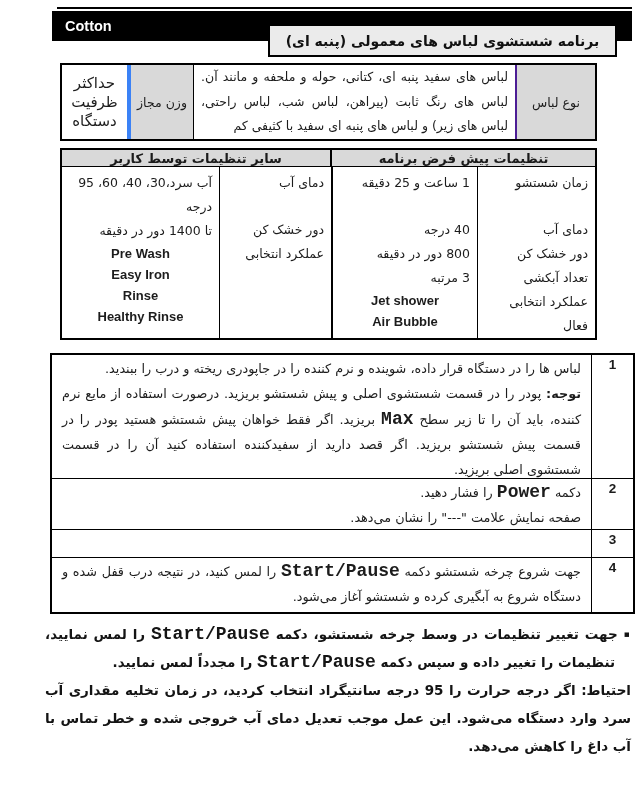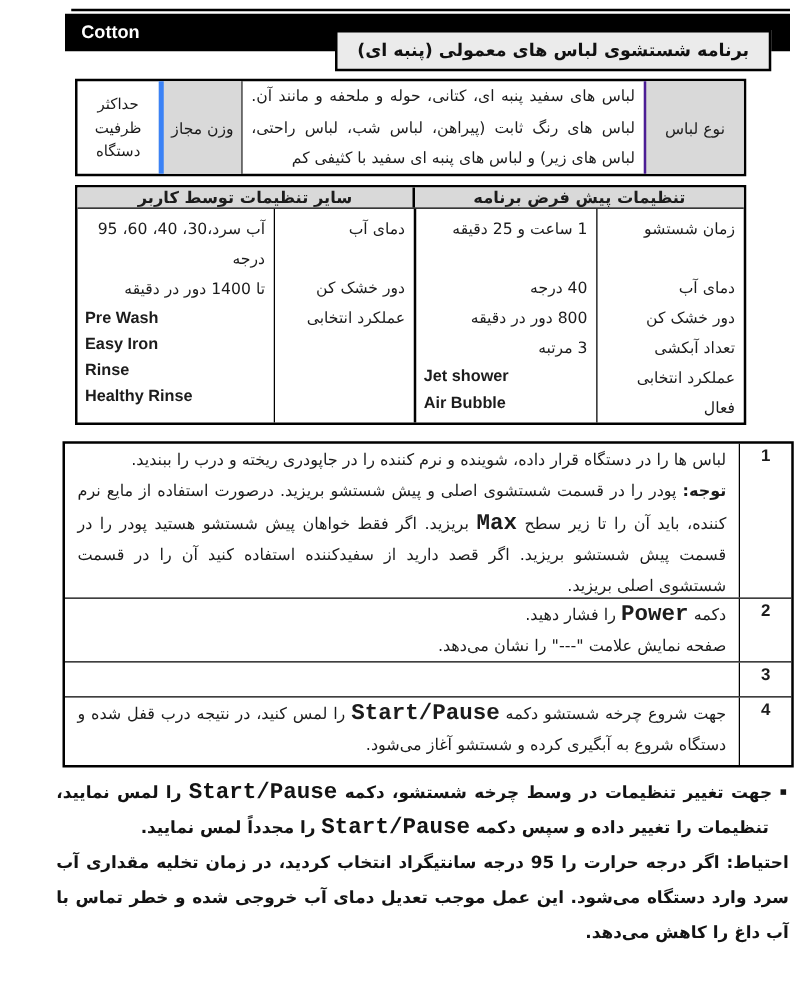--- a/index.html
+++ b/index.html
@@ -28,36 +28,36 @@
   .tbl { position:absolute; border:2px solid #000; direction:rtl; display:flex; background:#fff; }
   .cell { overflow:hidden; }
   .shade { background:#d9d9d9; }
   .center { display:flex; align-items:center; justify-content:center; text-align:center; }
 
   
   .clothes { top:63px; left:60px; width:537px; height:78px; }
   .clothes .c1 { width:80px;  border-left:2px solid #4c1d95; font-size:12.5px; }
   .clothes .c2 { width:322px; border-left:1px solid #000; font-size:12.5px; line-height:24.5px; padding:0 7px; text-align:justify; }
   .clothes .c3 { width:66px;  border-left:4px solid #3b82f6; font-size:12.5px; padding:0 3px; }
-  .clothes .c4 { flex:1; font-size:12px; line-height:19px; padding:0 4px; }
+  .clothes .c4 { flex:1; font-size:15px; line-height:19px; padding:0 4px; }
 
   
   .settings { top:148px; left:60px; width:537px; height:192px; flex-direction:column; }
   .settings-head { display:flex; direction:rtl; height:30px; border-bottom:1px solid #000; background:#d9d9d9; font-weight:bold; font-size:13px; }
   .sh1 { width:265px; border-left:2px solid #000; }
   .sh2 { flex:1; }
   .settings-body { display:flex; direction:rtl; flex:1; }
   .settings-body .cell { padding-top:4px; }
   .sb1 { width:118px; border-left:1px solid #000; }
   .sb2 { width:146px; border-left:2px solid #000; }
   .sb3 { width:112px; border-left:1px solid #000; }
   .sb4 { flex:1; }
   .pline { font-size:12.5px; line-height:24px; padding:0 7px; text-align:right; }
   .blank { height:23px; }
-  .lline { font-family:"Liberation Sans",sans-serif; font-weight:bold; font-size:13px; line-height:21px; padding:0 6px; direction:ltr; text-align:left; }
+  .lline { font-family:"Liberation Sans",sans-serif; font-weight:bold; font-size:13px; line-height:21px; padding:0 6px; direction:ltr; text-align:center; }
 
   
   .steps { top:353px; left:50px; width:585px; height:261px; flex-direction:column; }
   .step-row { display:flex; direction:rtl; border-bottom:1px solid #000; }
   .step-row.r1 { height:124px; } .step-row.r2 { height:51px; } .step-row.r3 { height:28px; }
   .step-row.r4 { flex:1; border-bottom:none; }
   .step-num {
     width:42px; border-left:1px solid #000; text-align:center; padding-top:2px;
     font-family:"Liberation Sans",sans-serif; font-weight:bold; font-size:13.5px;
   }

